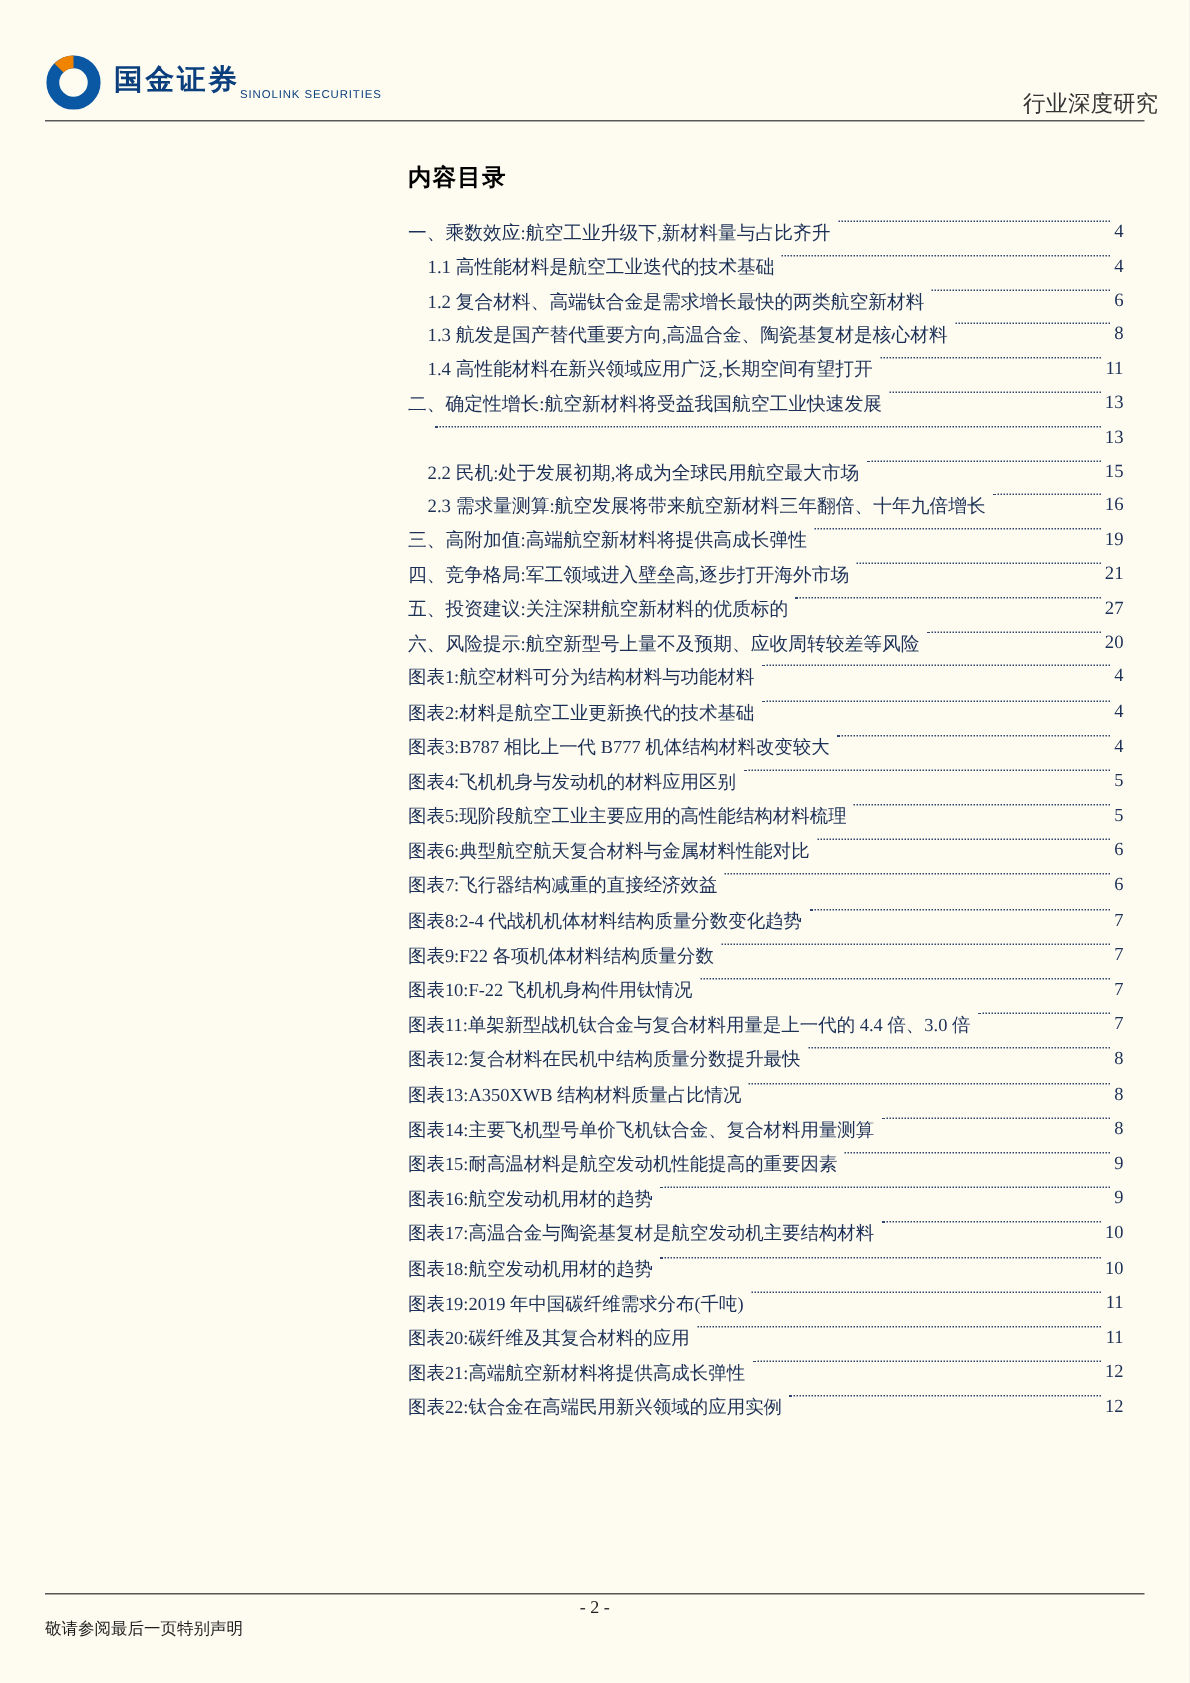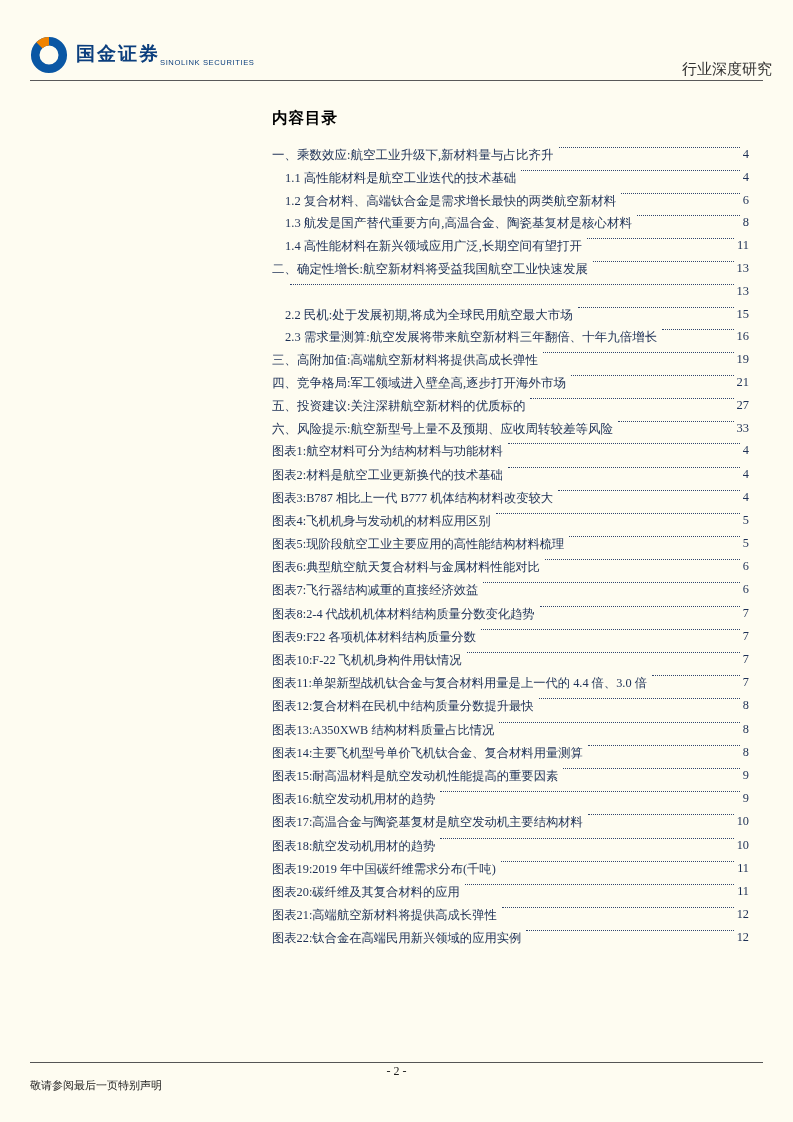--- a/index.html
+++ b/index.html
@@ -132,21 +132,21 @@
 
   <div class="toc-line">
     <span class="toc-label">五、投资建议:关注深耕航空新材料的优质标的</span>
     <span class="toc-dots"></span>
     <span class="toc-page">27</span>
   </div>
 
   <div class="toc-line">
     <span class="toc-label">六、风险提示:航空新型号上量不及预期、应收周转较差等风险</span>
     <span class="toc-dots"></span>
-    <span class="toc-page">33</span>
+    <span class="toc-page">20</span>
   </div>
 </div>
 
     <div class="toc figures">
   <div class="toc-line">
     <span class="toc-label">图表1:航空材料可分为结构材料与功能材料</span>
     <span class="toc-dots"></span>
     <span class="toc-page">4</span>
   </div>
 

